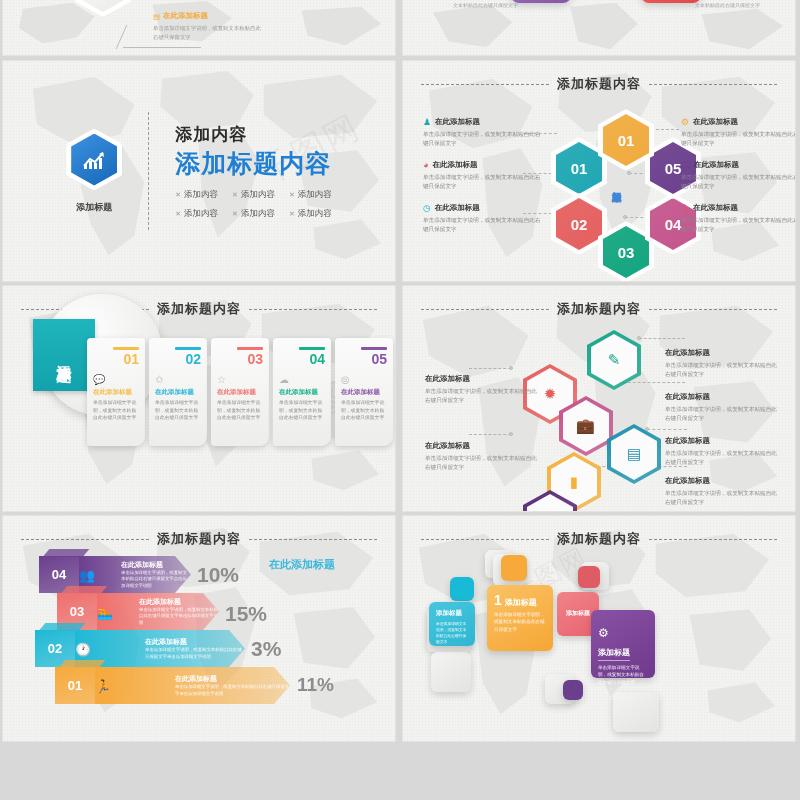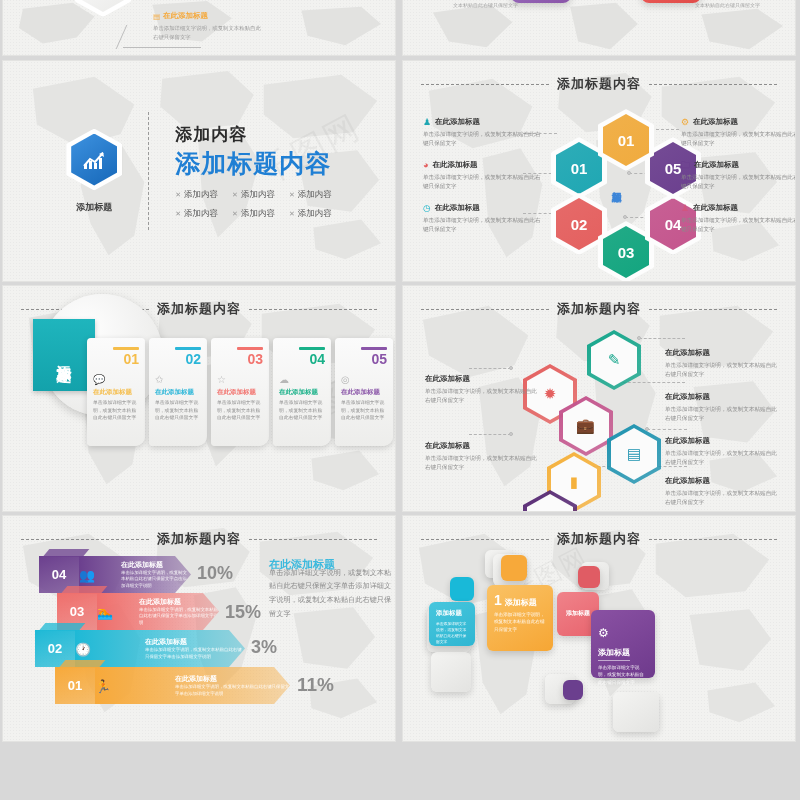--- a/index.html
+++ b/index.html
@@ -182,21 +182,21 @@
   .cube .ico{position:absolute;right:-21px;top:4px;width:26px;height:30px;
     display:flex;align-items:center;justify-content:center;color:#fff;font-size:13px;z-index:4;}
   .arrowbody{
     position:relative;height:37px;flex:1;
     display:flex;flex-direction:column;justify-content:center;
     padding-left:42px;box-sizing:border-box;
     clip-path:polygon(0 0,calc(100% - 16px) 0,100% 50%,calc(100% - 16px) 100%,0 100%);
   }
   .arrowbody .t{font-size:7px;font-weight:bold;color:#fff;}
   .arrowbody .b{font-size:4.4px;color:rgba(255,255,255,.92);line-height:1.5;max-width:150px;}
-  .pct{position:absolute;font-size:18px;font-weight:bold;color:#8d8d8d;}
+  .pct{position:absolute;font-size:21px;font-weight:bold;color:#8d8d8d;}
   .arrowtext{position:absolute;left:266px;top:42px;width:124px;}
   .arrowtext .hd{font-size:11px;font-weight:bold;color:#3bb9dd;line-height:1.25;}
   .arrowtext .bd{font-size:7.2px;color:#8b8b8b;line-height:1.9;margin-top:-6px;}
 
   
   .squares{position:absolute;left:12px;top:30px;width:250px;height:180px;}
   .sq{position:absolute;border-radius:6px;box-shadow:0 3px 7px rgba(0,0,0,.16);}
   .sq.ghost{background:linear-gradient(145deg,#f4f4f2,#e3e3e1);}
   .sq .inner{position:absolute;inset:0;padding:7px;box-sizing:border-box;color:#fff;}
   .sq .t{font-size:8px;font-weight:bold;}
@@ -687,21 +687,20 @@
         <div class="arrowbody" style="padding-left: 80px; background: linear-gradient(90deg, rgb(247, 169, 58), rgba(247, 169, 58, 0.4));">
           <div class="t">在此添加标题</div>
           <div class="b">单击添加详细文字说明，或复制文本粘贴自此右键只保留文字单击添加详细文字说明</div>
         </div>
       </div>
       <div class="pct" style="left:272px;top:118px;font-size:19px;">11%</div>
     </div>
 
     <div class="arrowtext">
       <div class="hd">在此添加标题</div>
-      <div class="bd">单击添加详细文字说明，或复制文本粘贴自此右键只保留文字单击添加详细文字说明，或复制文本粘贴自此右键只保留文字</div>
     </div>
   </div>
 
   <div class="slide r3 col-r row3">
     <div class="bgmap">
       <div class="noise"></div>
       <svg viewBox="0 0 394 227" preserveAspectRatio="none">
         <g fill="#e4e4e2">
           <path d="M16 32 L82 18 L122 48 L108 78 L62 90 L22 68Z"></path>
           <path d="M72 100 L112 90 L134 126 L124 180 L98 200 L80 168Z"></path>

